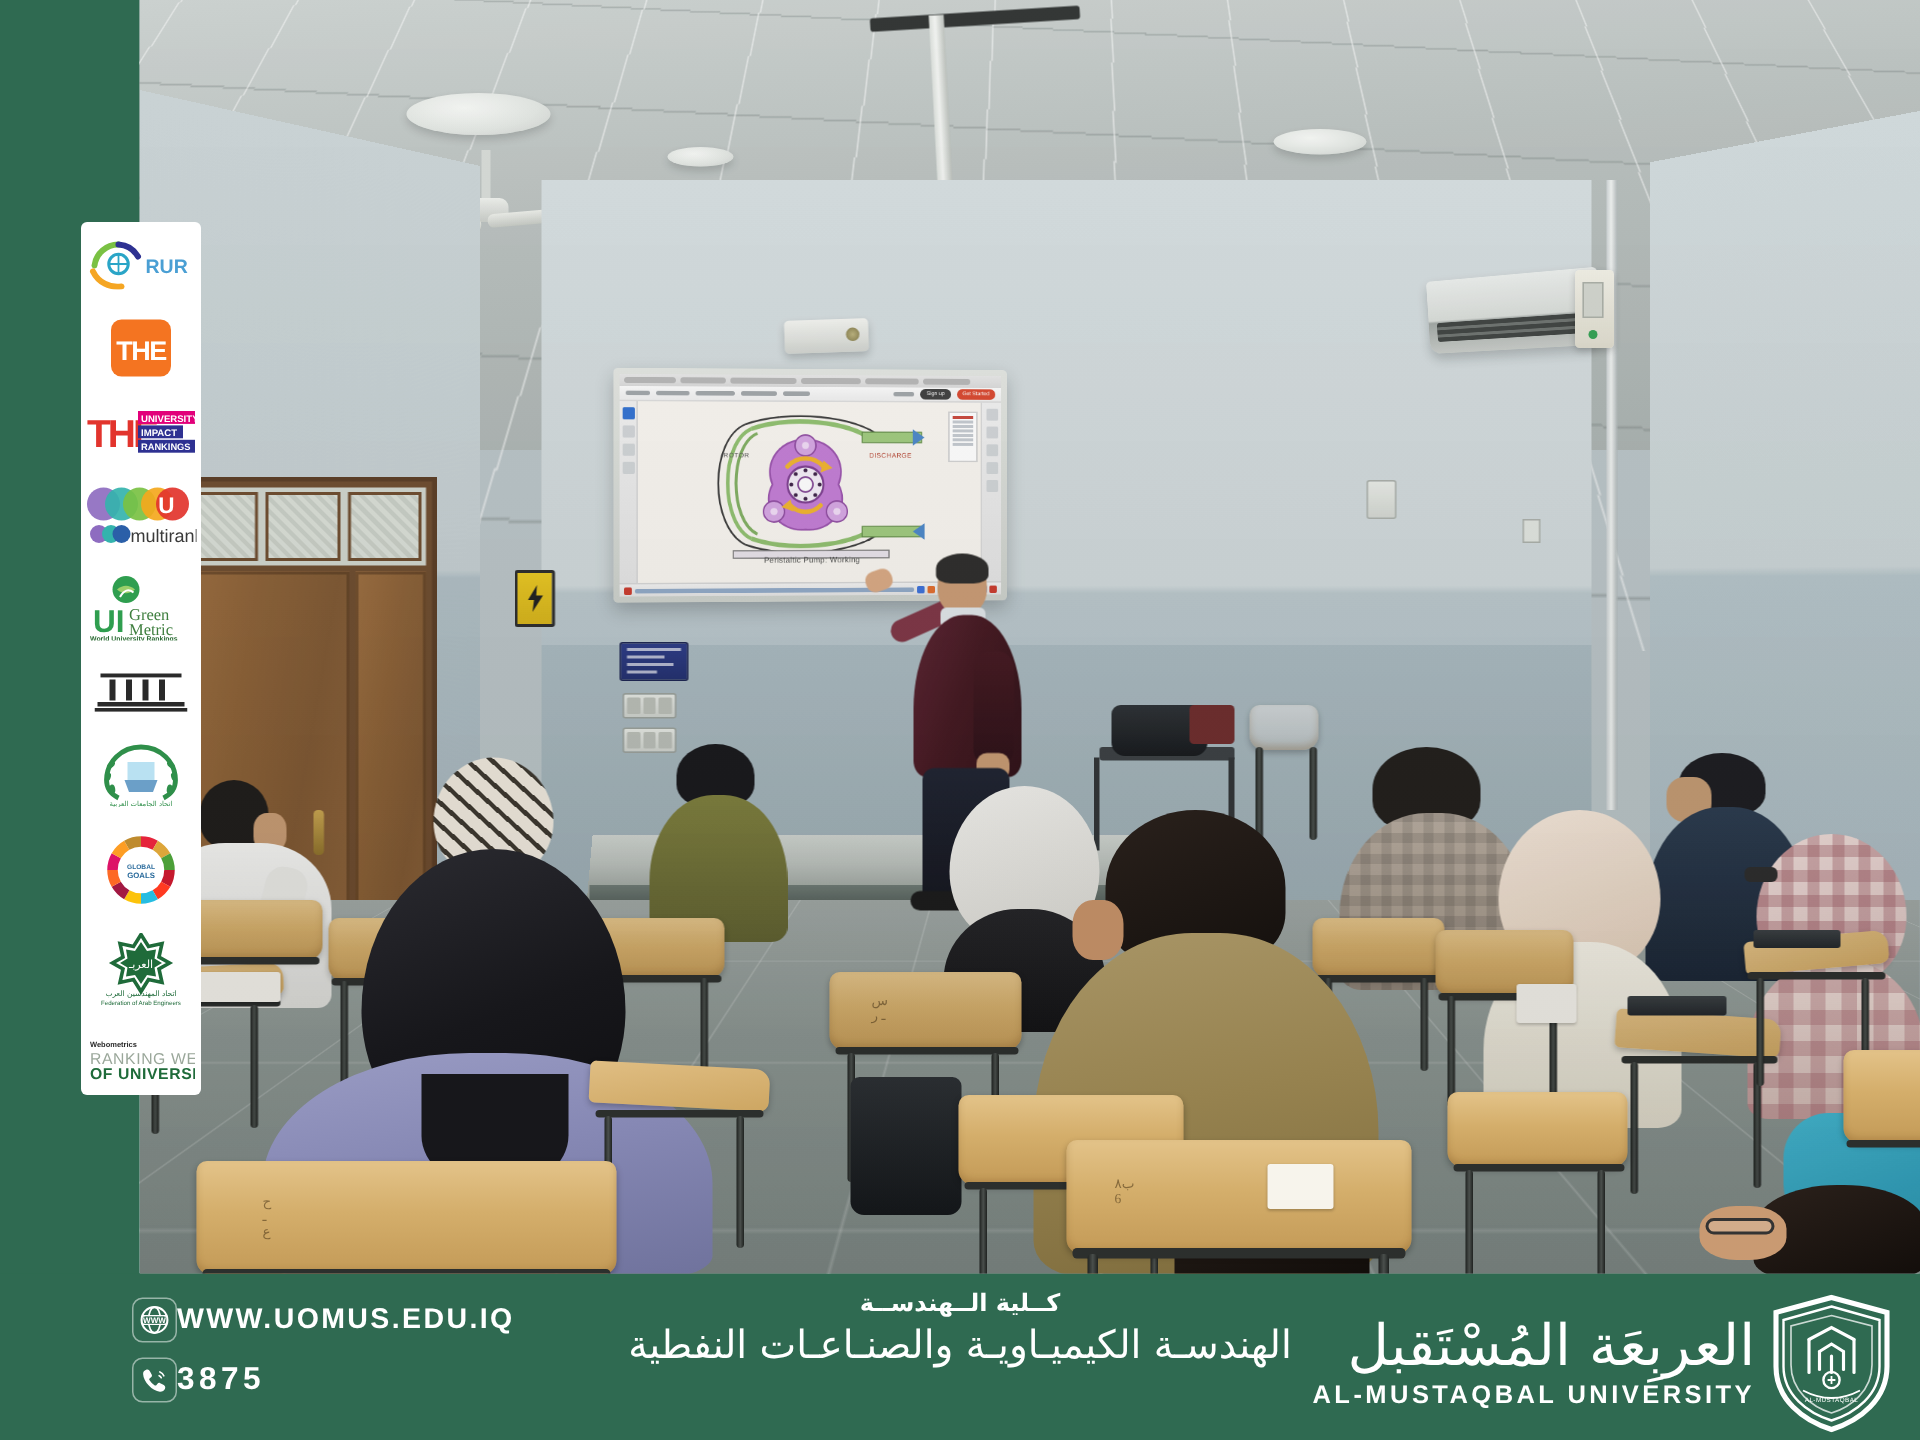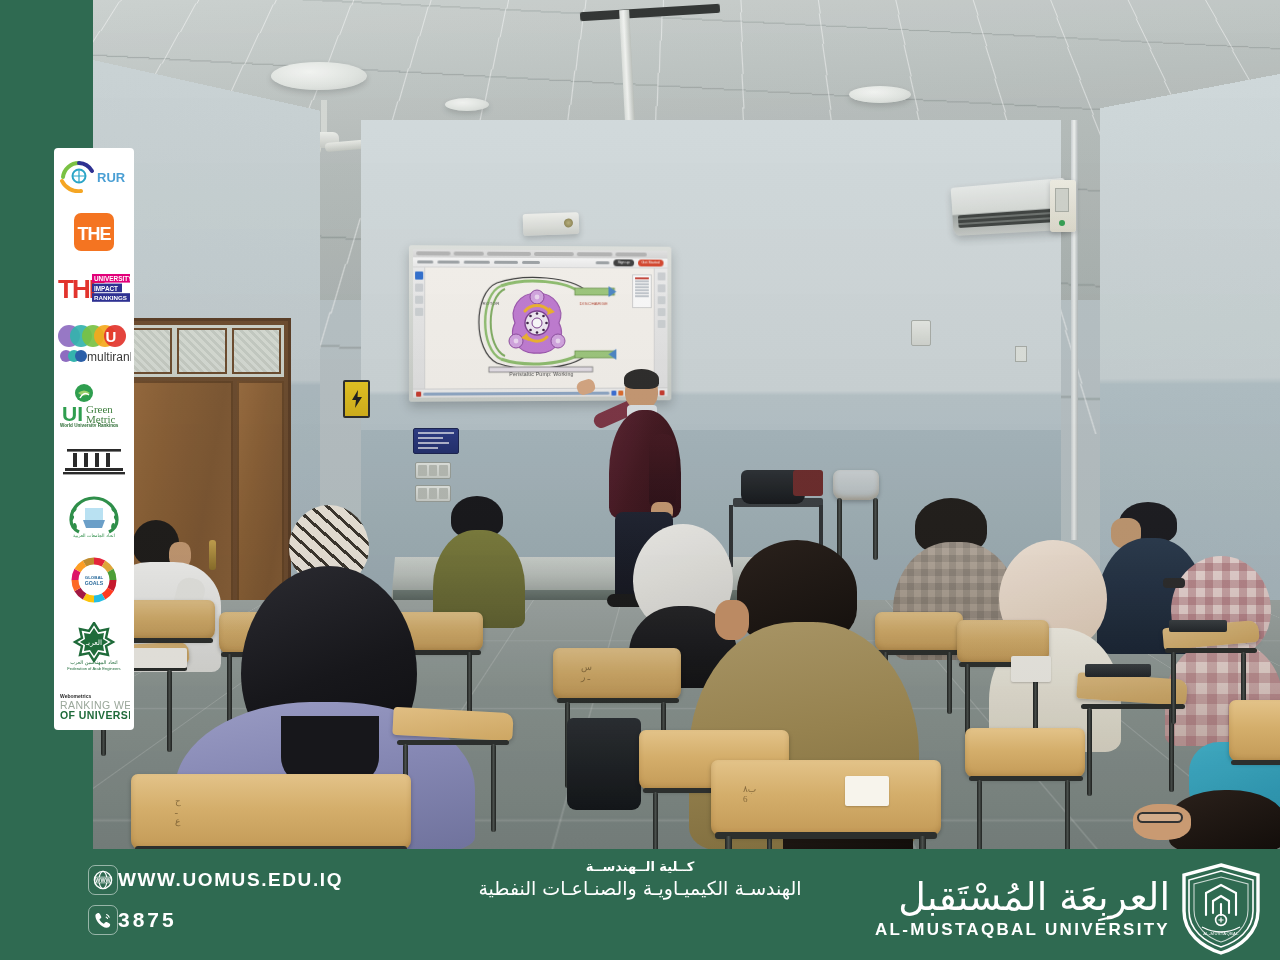--- a/index.html
+++ b/index.html
@@ -431,22 +431,22 @@
   .contact-txt.phone { letter-spacing: 3px; font-size: 21px; }
 
   #arabic-block {
     position: absolute; left: 50%; transform: translateX(-50%);
     top: 10px;
     text-align: center; color: #ffffff;
     direction: rtl;
     font-family: "DejaVu Sans", sans-serif;
   }
   #ar-line1 { font-size: 25px; font-weight: bold; line-height: 1.28; white-space: nowrap; }
-  #ar-line2 { font-size: 13px; font-weight: bold; line-height: 1.3; white-space: nowrap; }
-  #ar-line3 { font-size: 19px; line-height: 1.32; white-space: nowrap; }
+  #ar-line2 { font-size: 16px; font-weight: bold; line-height: 1.3; white-space: nowrap; }
+  #ar-line3 { font-size: 26px; line-height: 1.32; white-space: nowrap; }
 
   #uni-block {
     position: absolute; right: 18px; top: 14px;
     display: flex; align-items: center; gap: 10px;
   }
   #uni-names { text-align: right; color: #ffffff; }
   #uni-ar {
     font-family: "DejaVu Sans", sans-serif;
     font-size: 38px; line-height: 1.05; direction: rtl; white-space: nowrap;
   }

